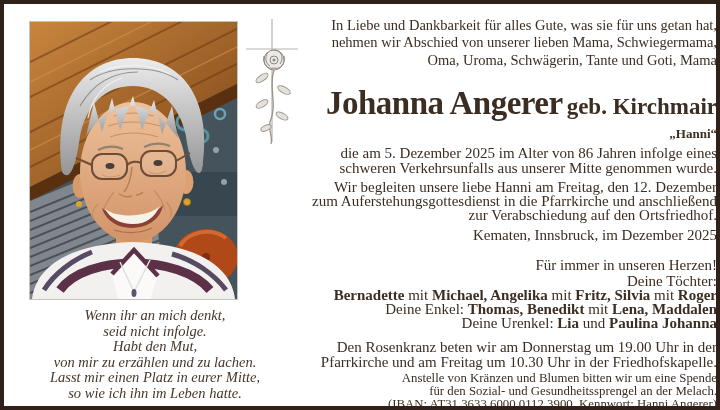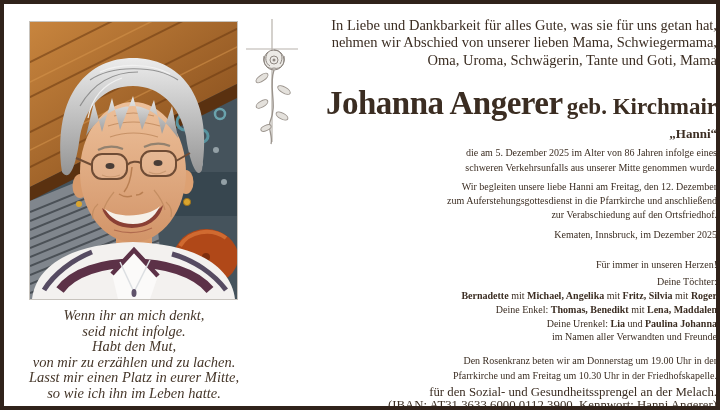--- a/index.html
+++ b/index.html
@@ -9,33 +9,33 @@
     font-family:"Liberation Serif","DejaVu Serif",serif;color:#3b2d22;
   }
   .photo-frame{
     position:absolute;left:25px;top:17px;width:209px;height:279px;
     box-sizing:border-box;border:1px solid #c7c3bd;background:#45535c;
   }
   .photo-frame svg{display:block;width:100%;height:100%;}
   .rose-deco{position:absolute;left:236px;top:12px;}
   .poem{
     position:absolute;left:0px;top:304px;width:260px;text-align:center;
-    font-style:italic;font-size:14.5px;line-height:15.6px;color:#453629;
+    font-style:italic;font-size:14.5px;line-height:15.6px;color:#453629;padding-left:21px;
   }
   .poem div{white-space:nowrap;}
   .right{
     position:absolute;left:239px;top:13px;width:474px;text-align:right;
   }
   .right div{white-space:nowrap;}
   .intro{font-size:14.5px;line-height:17.4px;}
   .name-line{margin-top:18px;line-height:32px;font-weight:bold;}
   .name-main{font-size:33px;letter-spacing:-0.5px;}
   .name-maiden{font-size:23px;}
   .nickname{font-size:13px;font-weight:bold;line-height:13px;margin-top:2px;}
-  .para{font-size:10px;line-height:14.3px;}
+  .para{font-size:15px;line-height:14.3px;}
   .mt6{margin-top:6px;} .mt5{margin-top:5px;} .mt4{margin-top:16px;}
   .mt3{margin-top:3px;} .mt2{margin-top:10px;}
   .family{line-height:13.8px;}
   .rosary{line-height:14.4px;}
   .donation{font-size:12.8px;line-height:13px;margin-top:3px;}
   .b{font-weight:bold;}
 </style>
 </head>
 <body>
 
@@ -228,26 +228,26 @@
     </div>
 
     <div class="para mt5">Kematen, Innsbruck, im Dezember 2025</div>
     <div class="para mt4">Für immer in unseren Herzen!</div>
 
     <div class="para family mt3">
       <div>Deine Töchter:</div>
       <div><span class="b">Bernadette</span><span> mit </span><span class="b">Michael, Angelika</span><span> mit </span><span class="b">Fritz, Silvia</span><span> mit </span><span class="b">Roger</span></div>
       <div><span>Deine Enkel: </span><span class="b">Thomas, Benedikt</span><span> mit </span><span class="b">Lena, Maddalen</span></div>
       <div><span>Deine Urenkel: </span><span class="b">Lia</span><span> und </span><span class="b">Paulina Johanna</span></div>
-      <div>im Namen aller Verwandten und Freunde</div>
     </div>
 
     <div class="para rosary mt2">
       <div>Den Rosenkranz beten wir am Donnerstag um 19.00 Uhr in der</div>
       <div>Pfarrkirche und am Freitag um 10.30 Uhr in der Friedhofskapelle.</div>
     </div>
 
     <div class="donation">
+      <div>Anstelle von Kränzen und Blumen bitten wir um eine Spende</div>
       <div>für den Sozial- und Gesundheitssprengel an der Melach.</div>
       <div>(IBAN: AT31 3633 6000 0112 3900, Kennwort: Hanni Angerer)</div>
     </div>
   </div>
 </div>
 
 </body></html>

